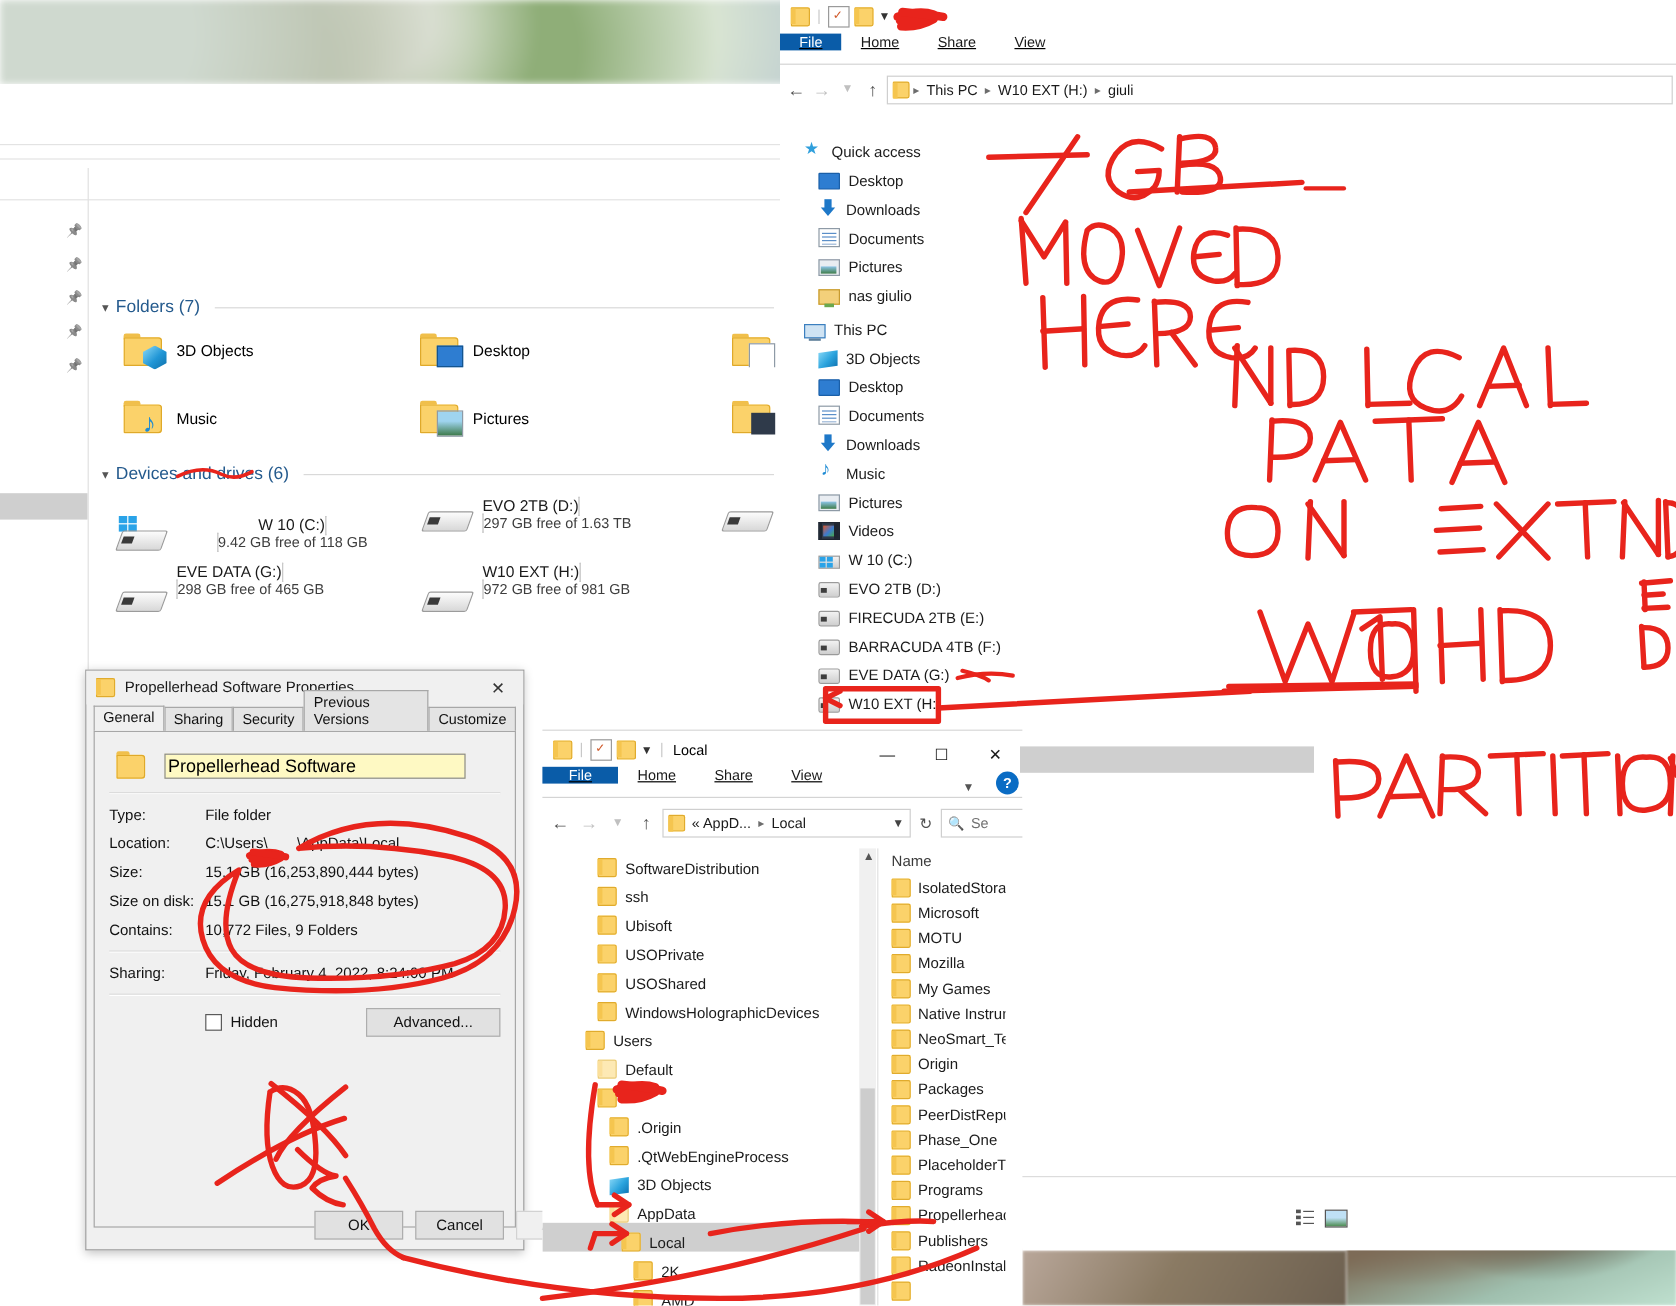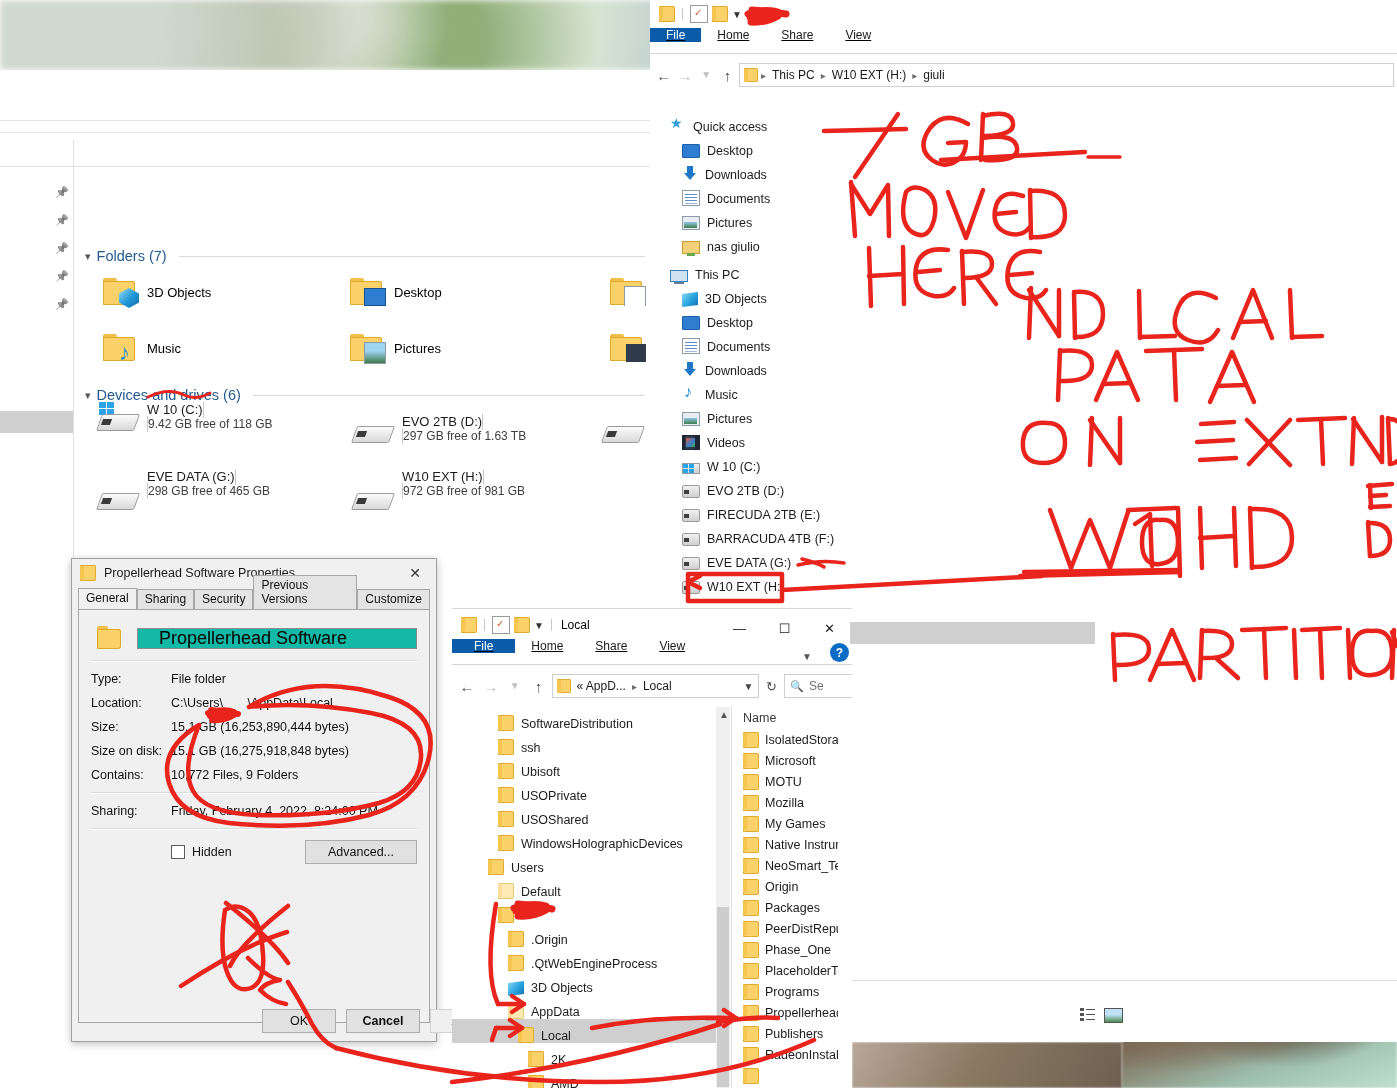--- a/index.html
+++ b/index.html
@@ -144,21 +144,21 @@
   .dlg-title{height:28px;display:flex;align-items:center;padding:0 4px 0 8px;background:#f0f0f0;}
   .dlg-title .t{font-size:12.5px;color:#1a1a1a;margin-left:8px;flex:1;}
   .dlg-x{width:34px;height:26px;display:flex;align-items:center;justify-content:center;font-size:14px;color:#333;}
   .tabstrip{display:flex;padding:0 6px;gap:0;align-items:flex-end;height:22px;}
   .ptab{border:1px solid #a7a7a7;border-bottom:none;background:#e4e4e4;padding:2px 7px 3px;font-size:12px;color:#111;}
   .ptab.active{background:#f0f0f0;position:relative;z-index:2;padding-bottom:4px;}
   .dlg-body{border:1px solid #a7a7a7;background:#f0f0f0;margin:0 6px;padding:10px 12px;}
   .prow{display:flex;font-size:12.5px;color:#111;margin-bottom:10px;}
   .prow .lab{width:80px;flex:none;}
   .hr{height:1px;background:#dcdcdc;border-bottom:1px solid #fff;margin:10px 0;}
-  .namebox{flex:1;border:1px solid #8b8b8b;background:#14b8a6;height:19px;display:flex;align-items:center;padding:0 21px;font-size:18px;}
+  .namebox{flex:1;border:1px solid #8b8b8b;background:#fef9c3;height:19px;display:flex;align-items:center;padding:0 2px;font-size:15px;}
   .chk{width:12px;height:12px;border:1px solid #5a5a5a;background:#fff;display:inline-block;position:relative;flex:none;}
   .chk.filled:after{content:"";position:absolute;left:2px;top:2px;right:2px;bottom:2px;background:#1a1a1a;}
   .btn{border:1px solid #adadad;background:#e1e1e1;font-size:12.5px;padding:4px 0;text-align:center;color:#111;}
   .btn.dis{color:#9a9a9a;background:#f0f0f0;border-color:#d2d2d2;}
 
   
   .lrow{display:flex;align-items:center;gap:6px;height:21px;padding-left:6px;font-size:12.5px;color:#1b1b1b;white-space:nowrap;}
 
   .colhdr{font-size:12.5px;color:#3a3a3a;}
 
@@ -247,21 +247,21 @@
       <i class="em" style="background:#2f3a4a;"></i>
     </span>
   </div>
 
   <div class="abs grouphdr" style="left:85px;top:317px;width:560px;">
     <span class="chev">▾</span>
     <span>Devices and drives (6)</span>
     <span class="line"></span>
   </div>
 
-  <div class="abs driveitem" style="left:95px;top:332px;width:245px;">
+  <div class="abs driveitem" style="left:95px;top:360px;width:245px;text-align:center;">
     <span class="driveicon">
         <i class="winlogo"></i>
         <i class="box"></i>
         <i class="led"></i>
       </span>
     <span style="flex:1;">
       <span class="drivename">W 10 (C:)</span>
       <span class="bar"><i style="width:92%;background:#e81123;"></i></span>
       <span class="barlbl">9.42 GB free of 118 GB</span>
     </span>
@@ -495,21 +495,21 @@
       <span style="display:flex;align-items:center;gap:7px;flex:1;">
         <span class="chk"></span>
         <span>Hidden</span>
       </span>
       <span class="btn" style="width:110px;">Advanced...</span>
     </div>
   </div>
 
   <div class="abs" style="left:190px;top:450px;display:flex;gap:10px;">
     <span class="btn" style="width:72px;">OK</span>
-    <span class="btn" style="width:72px;font-weight:bold;">Cancel</span>
+    <span class="btn" style="width:72px;">Cancel</span>
     <span class="btn dis" style="width:72px;">Apply</span>
   </div>
 </div>
 
 <div class="abs win" style="left:452px;top:608px;width:400px;height:480px;background:#fff;border-top:1px solid #d8d8d8;">
 
   <div class="qat abs" style="left:5px;top:5px;width:200px;">
     <span class="ico f-folder"></span>
     <span class="sep"></span>
     <span class="ico" style="background:#fff;border:1px solid #9a9a9a;">

